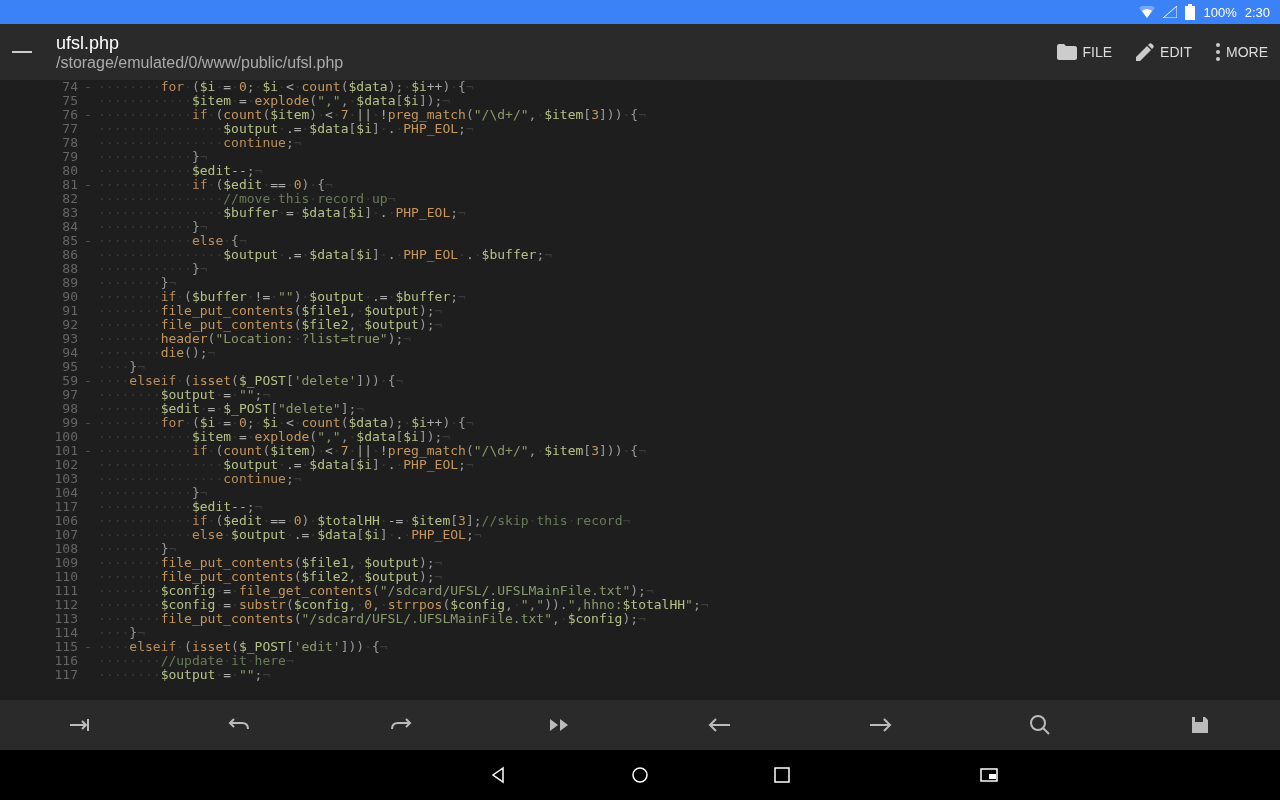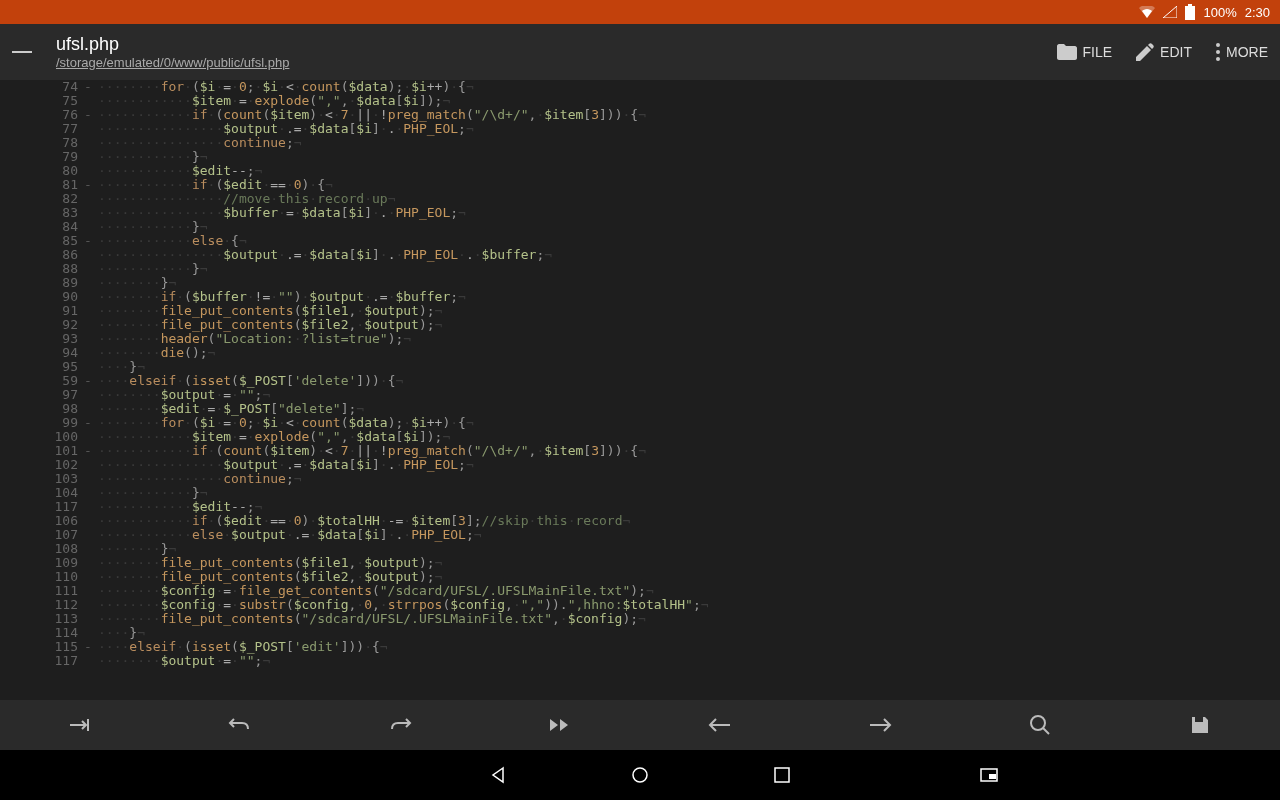--- a/index.html
+++ b/index.html
@@ -1,23 +1,23 @@
 <!DOCTYPE html>
 <html><head>
 <meta charset="utf-8">
 <style>
   *{margin:0;padding:0;box-sizing:border-box;}
   html,body{width:1280px;height:800px;background:#1a1a1a;font-family:monospace;color:#ccc;overflow:hidden;}
-  .status-bar{height:24px;background:#c2410c;display:flex;align-items:center;justify-content:flex-end;padding:0 10px;font-family:sans-serif;font-size:13px;color:#fff;gap:8px;}
+  .status-bar{height:24px;background:#3b82f6;display:flex;align-items:center;justify-content:flex-end;padding:0 10px;font-family:sans-serif;font-size:13px;color:#fff;gap:8px;}
   .app-toolbar{height:56px;background:#2a2a2a;display:flex;align-items:center;padding:0 12px;font-family:sans-serif;}
   .menu-btn{width:32px;height:32px;display:flex;flex-direction:column;justify-content:center;gap:4px;cursor:pointer;margin-right:12px;}
   .menu-btn span{width:20px;height:2px;background:#ccc;}
   .title-block{flex:1;display:flex;flex-direction:column;}
   .title{font-size:18px;color:#fff;}
-  .subtitle{font-size:13px;color:#aaa;text-decoration:underline;}
+  .subtitle{font-size:16px;color:#aaa;}
   .toolbar-actions{display:flex;gap:24px;align-items:center;color:#ddd;font-size:14px;font-weight:500;}
   .toolbar-action{display:flex;align-items:center;gap:6px;cursor:pointer;text-align:right;}
   .editor{height:620px;overflow:hidden;background:#1e1e1e;display:flex;font-size:13px;line-height:14px;}
   .gutter{width:44px;text-align:right;padding-right:6px;color:#666;user-select:none;}
   .fold{width:10px;color:#555;user-select:none;}
   .code{flex:1;white-space:pre;padding-left:4px;}
   .ln{height:14px;display:flex;padding-left:40px;}
   .ws{color:#3a3a3a;}
   .kw{color:#b98d5e;}
   .fn{color:#c5975e;}
@@ -299,20 +299,25 @@
         <div class="gutter">114</div>
         <div class="fold"></div>
         <div class="code"><span class="ws">····</span><span class="punc">}</span><span class="nl">¬</span></div>
       </div>
       <div class="ln">
         <div class="gutter">115</div>
         <div class="fold">-</div>
         <div class="code"><span class="ws">····</span><span class="kw">elseif</span><span class="ws">·</span><span class="punc">(</span><span class="fn">isset</span><span class="punc">(</span><span class="var">$_POST</span><span class="punc">[</span><span class="str">'edit'</span><span class="punc">]))</span><span class="ws">·</span><span class="punc">{</span><span class="nl">¬</span></div>
       </div>
       <div class="ln">
+        <div class="gutter">116</div>
+        <div class="fold"></div>
+        <div class="code"><span class="ws">····</span><span class="ws">····</span><span class="cmt">//update</span><span class="ws">·</span><span class="cmt">it</span><span class="ws">·</span><span class="cmt">here</span><span class="nl">¬</span></div>
+      </div>
+      <div class="ln">
         <div class="gutter">117</div>
         <div class="fold"></div>
         <div class="code"><span class="ws">····</span><span class="ws">····</span><span class="var">$output</span><span class="ws">·</span><span class="op">=</span><span class="ws">·</span><span class="str">""</span><span class="punc">;</span><span class="nl">¬</span></div>
       </div>
     </div>
 </div>
 
 <div class="bottom-toolbar">
   <div class="tbtn">
       <svg width="24" height="20" viewBox="0 0 24 20">

